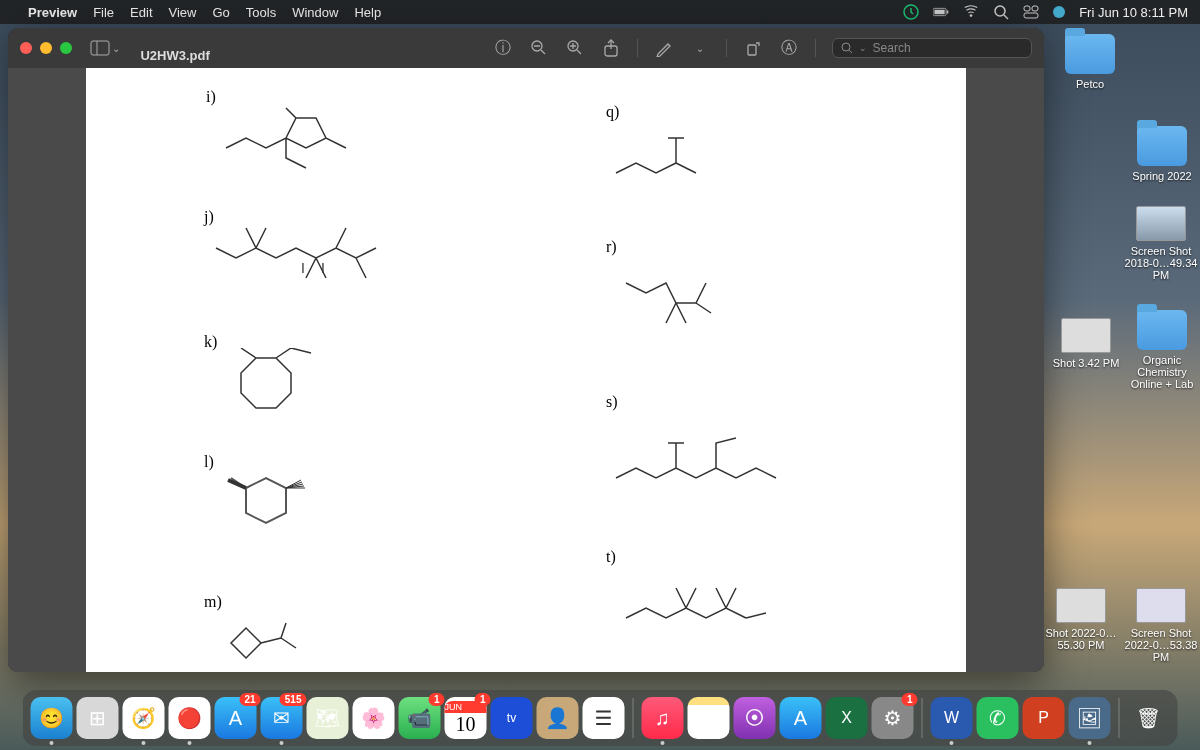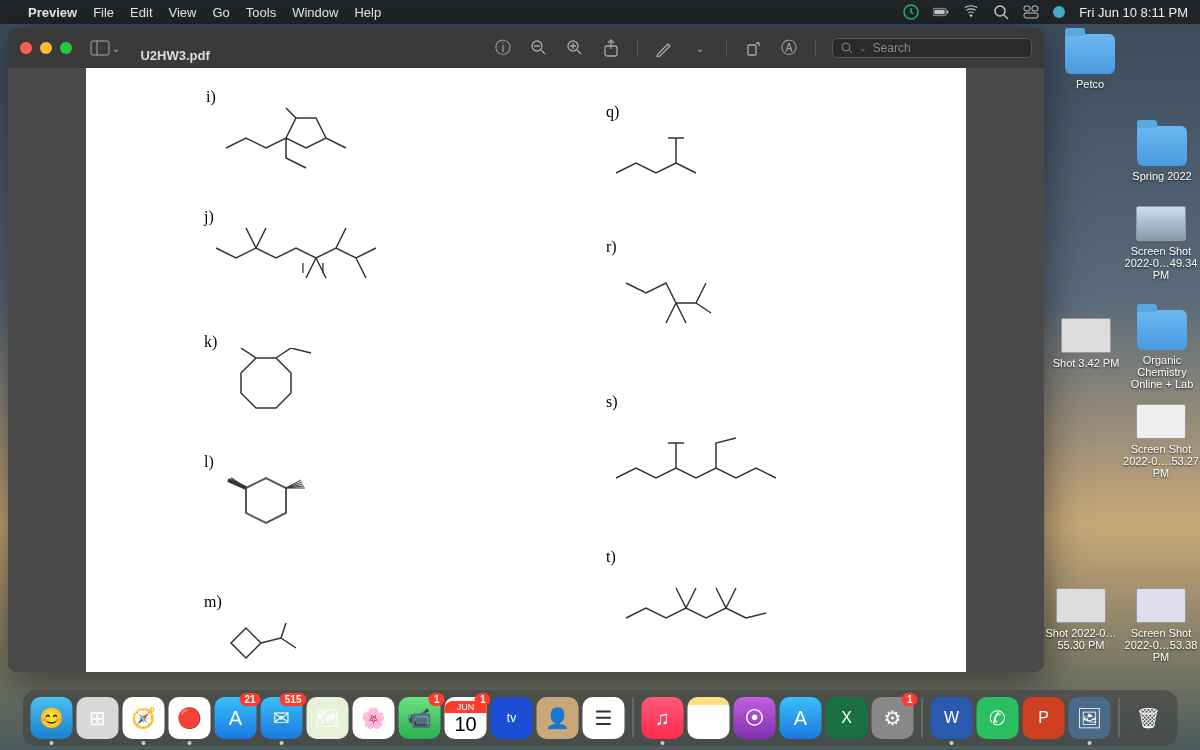--- a/index.html
+++ b/index.html
@@ -44,22 +44,22 @@
 .folder::before { content: ''; position: absolute; top: -6px; left: 0; width: 20px; height: 8px; background: #5aa8e0; border-radius: 3px 3px 0 0; }
 .thumb { width: 50px; height: 35px; margin: 0 auto 4px; background: #ddd; border: 1px solid #999; border-radius: 2px; }
 
 
 .dock { position: absolute; bottom: 4px; left: 50%; transform: translateX(-50%); height: 56px; background: rgba(60,60,60,0.5); border-radius: 14px; backdrop-filter: blur(20px); display: flex; align-items: center; padding: 4px 8px; gap: 4px; }
 .dock-item { width: 42px; height: 42px; border-radius: 10px; position: relative; display: flex; align-items: center; justify-content: center; font-size: 20px; color: #fff; }
 .dock-item .dot { position: absolute; bottom: -6px; left: 50%; transform: translateX(-50%); width: 4px; height: 4px; background: #ccc; border-radius: 50%; }
 .dock-item .badge { position: absolute; top: -4px; right: -4px; background: #ff3b30; color: #fff; font-size: 10px; border-radius: 9px; padding: 1px 5px; font-weight: 600; }
 .dock-sep { width: 1px; height: 40px; background: rgba(255,255,255,0.3); margin: 0 4px; }
 .cal-icon { background: #fff; flex-direction: column; font-size: 9px; }
-.cal-icon .cal-top { background: #ff3b30; color: #fff; width: 100%; text-align: center; border-radius: 8px 8px 0 0; padding: 1px 0; }
-.cal-icon .cal-day { color: #000; font-size: 20px; font-weight: 400; }
+.cal-icon .cal-top { background: #ff3b30; color: #fff; width: 100%; text-align: left; border-radius: 8px 8px 0 0; padding: 1px 0; }
+.cal-icon .cal-day { color: #000; font-size: 20px; font-weight: 400; font-family: Liberation Serif, serif; }
 </style>
 </head>
 <body>
 
 <div class="menubar">
   <div class="menubar-left">
     <span class="apple"></span>
     <span class="bold">Preview</span>
     <span>File</span>
     <span>Edit</span>
@@ -250,30 +250,27 @@
 </div>
 
 <div class="desktop">
   <div class="dicon" style="top:6px;left:6px">
     <div class="folder"></div><span>Petco</span>
   </div>
   <div class="dicon" style="top:98px;left:78px">
     <div class="folder"></div><span>Spring 2022</span>
   </div>
   <div class="dicon" style="top:178px;left:72px;width:78px">
-    <div class="thumb" style="background:linear-gradient(#cde,#89a)"></div><span>Screen Shot 2022-0…49.34 PM</span>
+    <div class="thumb" style="background:linear-gradient(#cde,#89a)"></div><span>Screen Shot 2018-0…49.34 PM</span>
   </div>
   <div class="dicon" style="top:290px;left:2px">
     <div class="thumb"></div><span>Shot 3.42 PM</span>
   </div>
   <div class="dicon" style="top:282px;left:72px;width:80px">
     <div class="folder"></div><span>Organic Chemistry Online + Lab</span>
-  </div>
-  <div class="dicon" style="top:376px;left:72px;width:78px">
-    <div class="thumb" style="background:#eee"></div><span>Screen Shot 2022-0….53.27 PM</span>
   </div>
   <div class="dicon" style="top:560px;left:-8px;width:78px">
     <div class="thumb"></div><span>Shot 2022-0…55.30 PM</span>
   </div>
   <div class="dicon" style="top:560px;left:72px;width:78px">
     <div class="thumb" style="background:#dde"></div><span>Screen Shot 2022-0…53.38 PM</span>
   </div>
 </div>
 
 <div class="dock">

